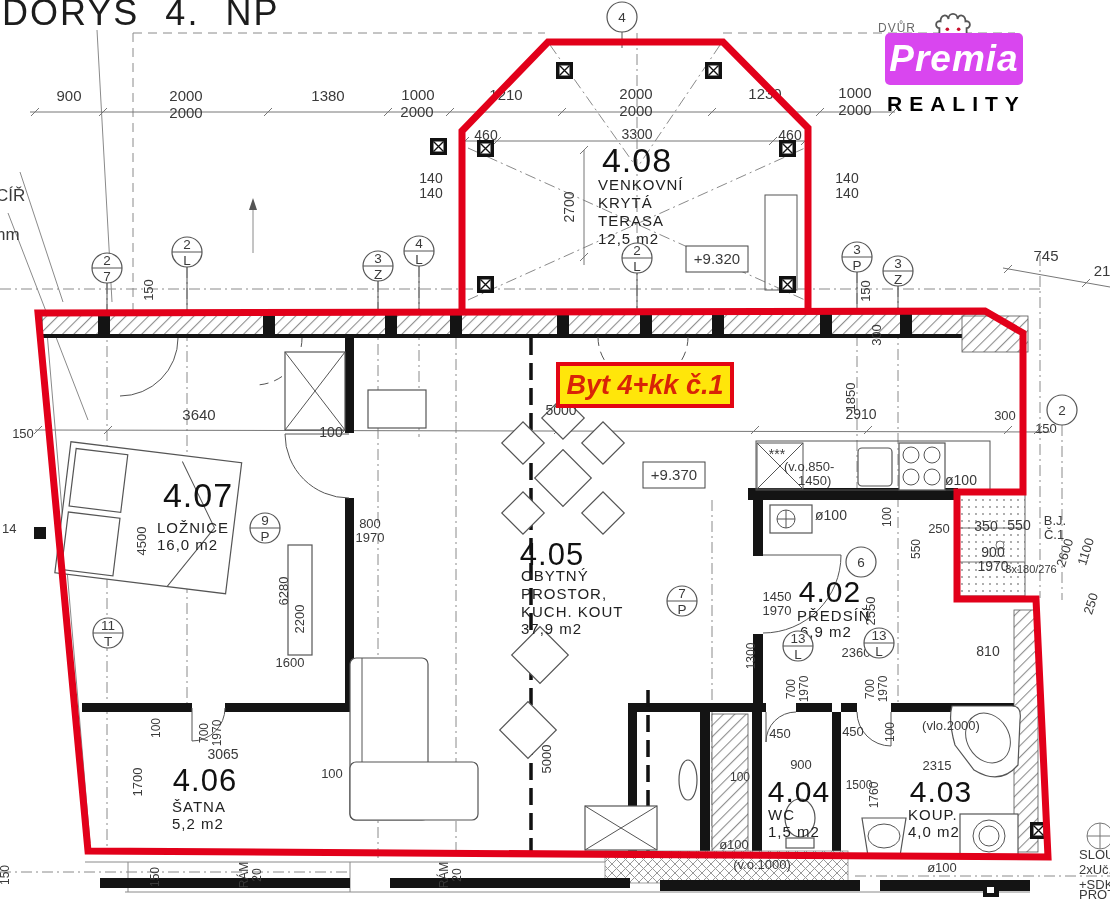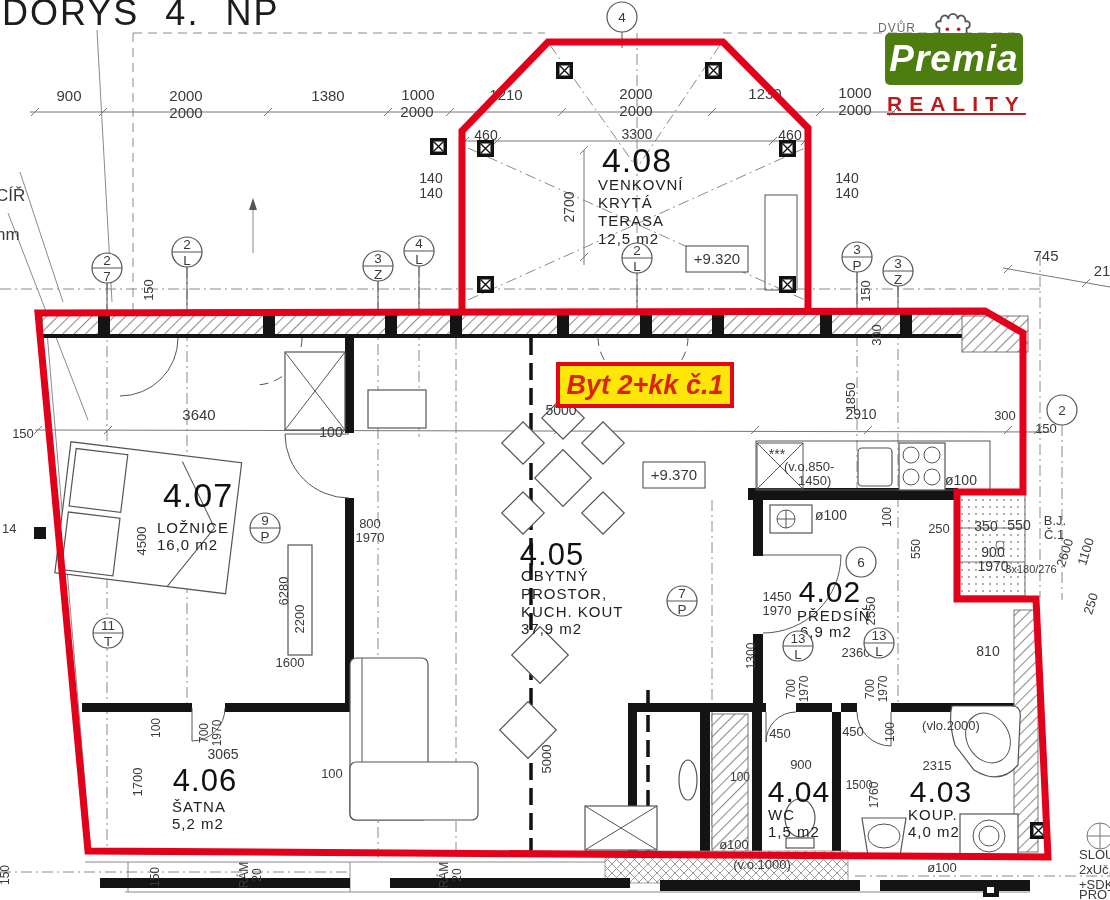--- a/index.html
+++ b/index.html
@@ -23,24 +23,24 @@
   #title{position:absolute;left:2px;top:-8px;font-size:36px;color:#1c1c1c;
          letter-spacing:2px;word-spacing:14px;white-space:nowrap;}
   #unit-label{position:absolute;left:556px;top:362px;width:170px;height:38px;
         background:#ffe60a;border:4px solid #e30613;color:#d92407;
         font-style:italic;font-weight:bold;font-size:27px;text-align:center;
         line-height:38px;white-space:nowrap;}
   #logo{position:absolute;left:875px;top:10px;width:160px;height:105px;}
   #logo .dvur{position:absolute;left:3px;top:11px;font-size:12px;color:#6a6a6a;letter-spacing:1px;}
   #logo .crown{position:absolute;left:50px;top:0px;}
   #logo .brandbox{position:absolute;left:10px;top:23px;width:138px;height:52px;
-        background:#4d7c0f;border-radius:5px;color:#fff;text-align:center;
+        background:#d946ef;border-radius:5px;color:#fff;text-align:center;
         font-weight:bold;font-style:italic;font-size:37px;line-height:52px;letter-spacing:1px;}
   #logo .reality{position:absolute;left:12px;top:82px;width:134px;text-align:center;
-        color:#b91c1c;font-size:21px;font-weight:bold;letter-spacing:7px;text-decoration:underline;}
+        color:#000000;font-size:21px;font-weight:bold;letter-spacing:7px;}
 </style>
 </head>
 <body>
 
 <div id="stage">
 
 <svg id="plan" width="1110" height="900" viewBox="0 0 1110 900">
   <defs>
     <pattern id="hatch" width="8" height="8" patternUnits="userSpaceOnUse" patternTransform="rotate(45)">
       <rect width="8" height="8" fill="#fff"></rect>
@@ -490,21 +490,21 @@
       </g>
 
   <g>
     <path class="redline" d="M38,313 L985,311 L1023,333 L1023,492 L957,492 L957,599 L1036,599 L1048,857 L88,851 Z"></path>
     <path class="redline" d="M462,311 L462,131 L548,42 L723,42 L808,128 L808,311"></path>
   </g>
 </svg>
 
 <div id="title">DORYS 4. NP</div>
 
-<div id="unit-label">Byt 2+kk č.1</div>
+<div id="unit-label">Byt 4+kk č.1</div>
 
 <div id="logo">
   <div class="dvur">DVŮR</div>
   <svg class="crown" width="56" height="34" viewBox="0 0 36 30">
     <path d="M6,27 L6,16 C2,16 2,9 7,10 C7,4 13,3 14,8 C14,2 22,2 22,8 C23,3 29,4 29,10 C34,9 34,16 30,16 L30,27 Z" fill="#fff" stroke="#555" stroke-width="1.6"></path>
     <rect x="5" y="24" width="26" height="3" fill="#fff" stroke="#555" stroke-width="1.4"></rect>
     <circle cx="13" cy="17" r="1.6" fill="#c8102e"></circle>
     <circle cx="23" cy="17" r="1.6" fill="#c8102e"></circle>
   </svg>
   <div class="brandbox">

